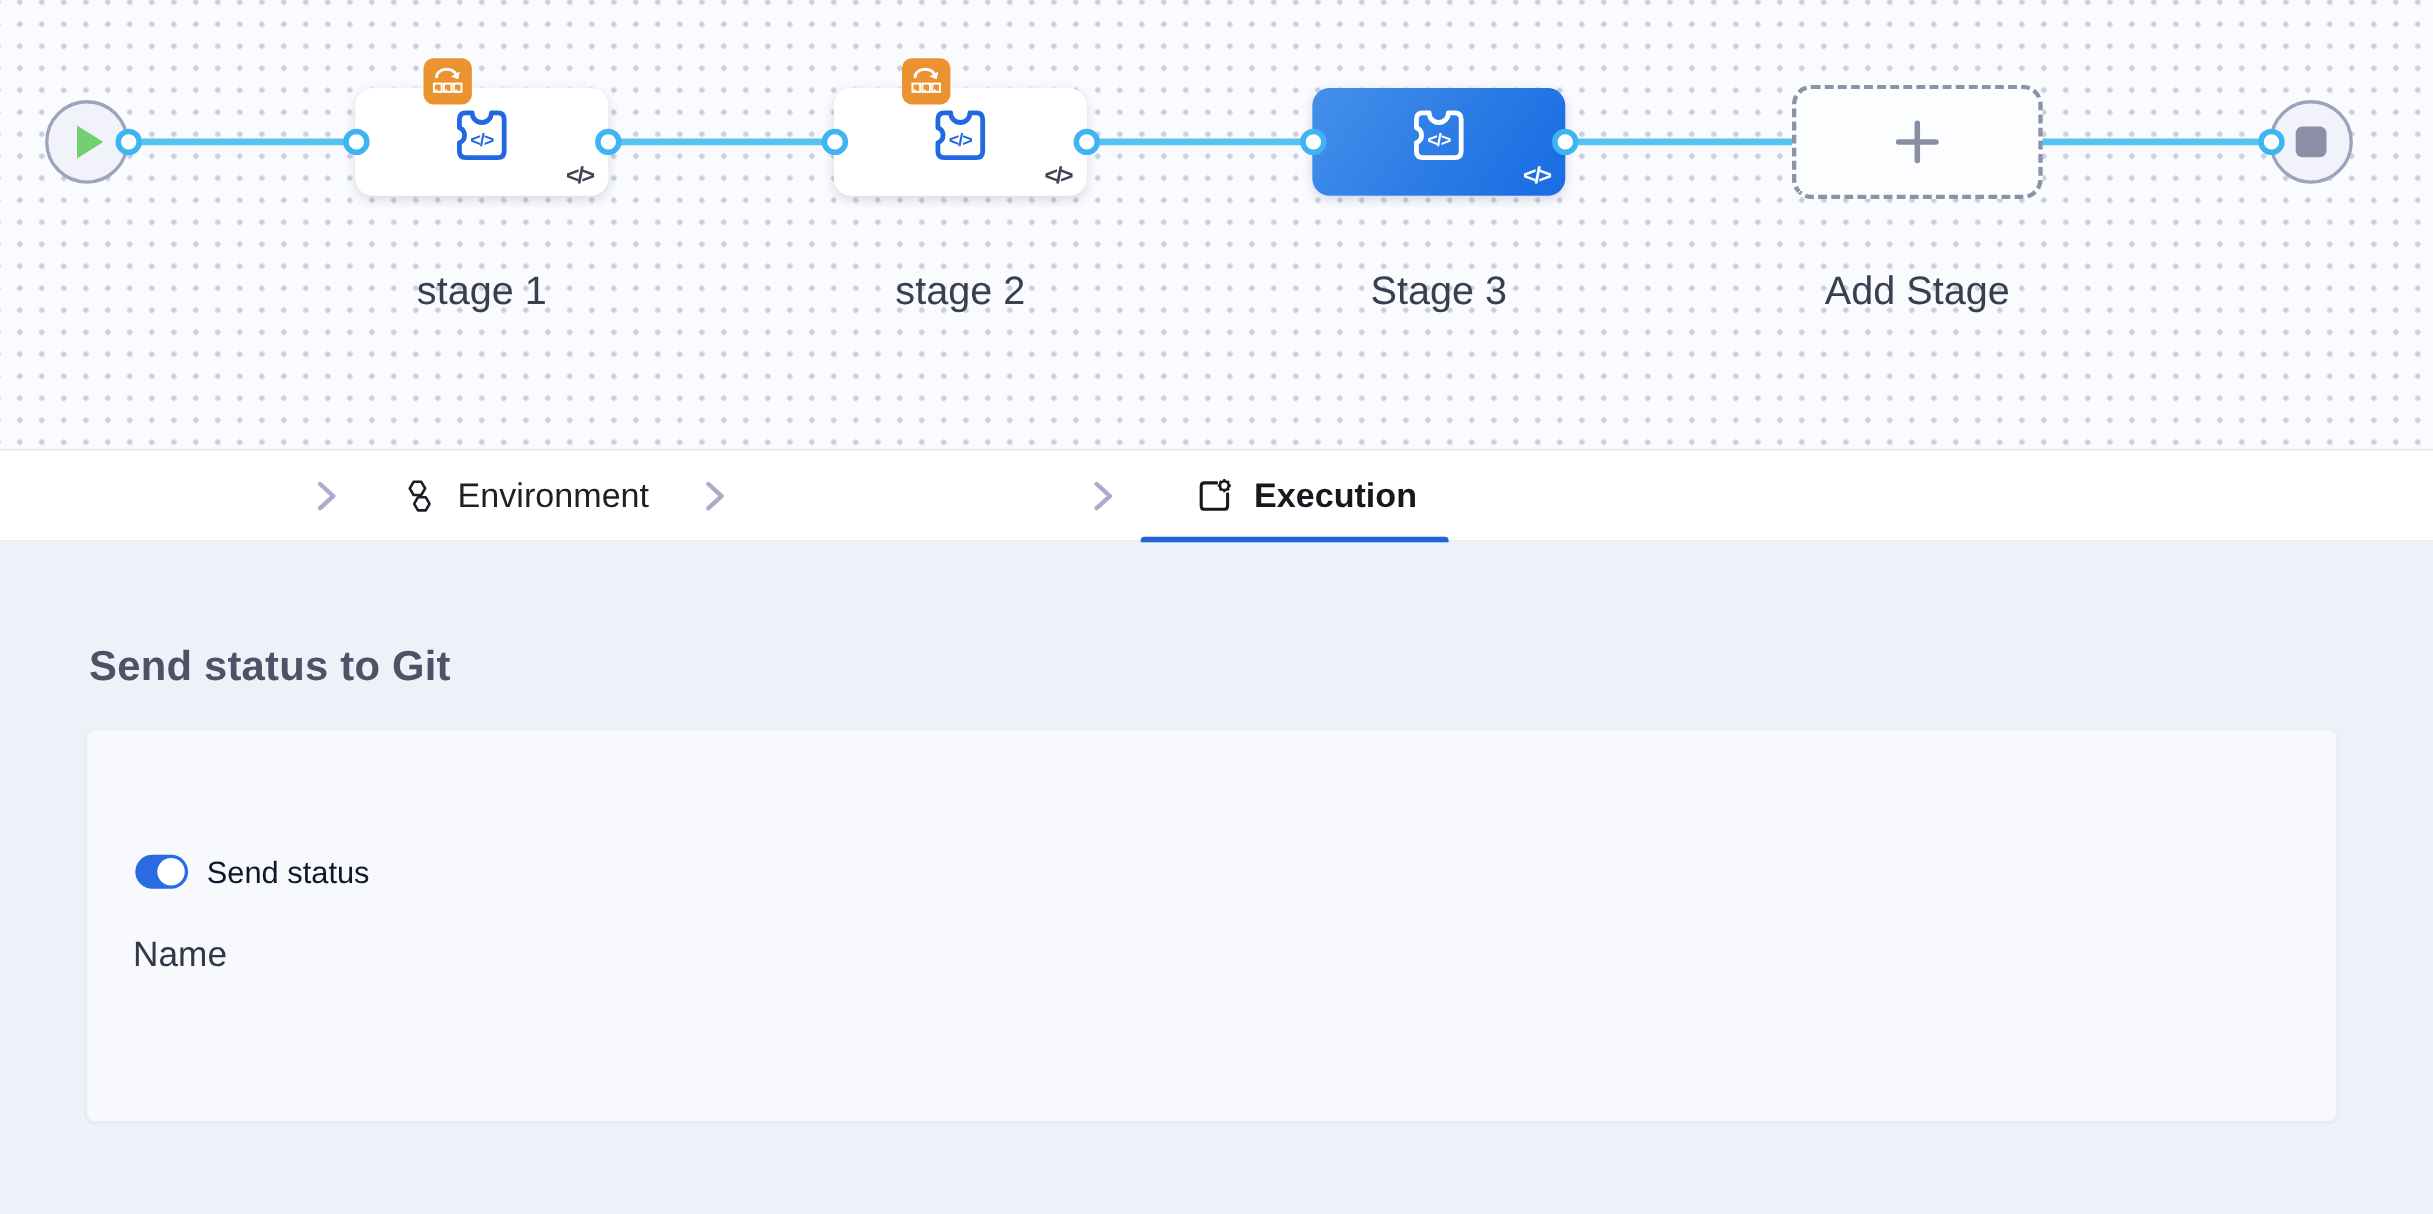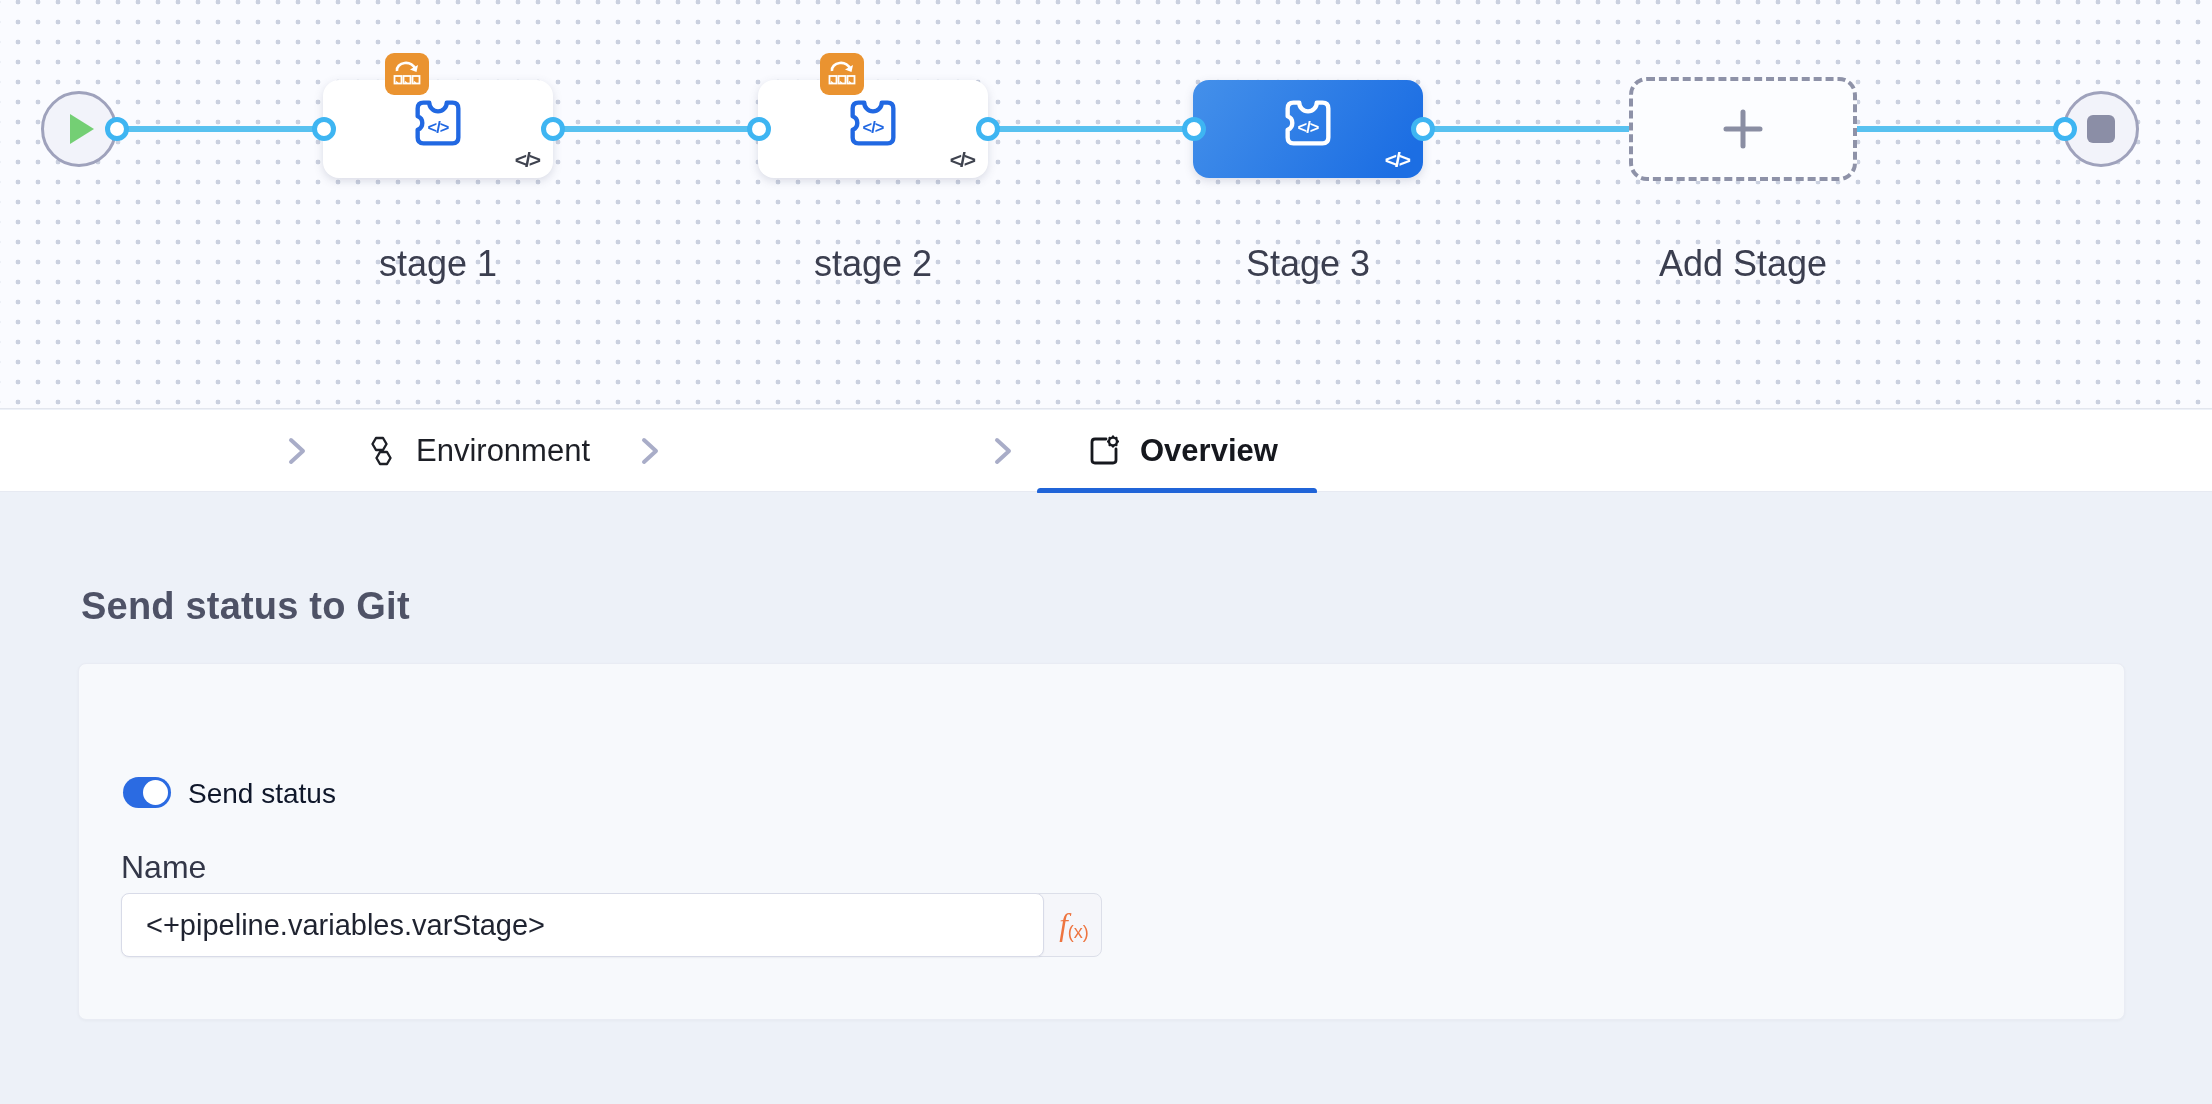--- a/index.html
+++ b/index.html
@@ -254,41 +254,34 @@
     <svg class="tab-sep" style="left:990px" width="26" height="30" viewBox="0 0 26 30">
       <path d="M7 4 L19 15 L7 26" fill="none" stroke="#a9adc8" stroke-width="4" stroke-linecap="round" stroke-linejoin="round"></path>
     </svg>
 
     <div class="tab-item active" style="left:1086px">
       <svg width="36" height="36" viewBox="0 0 36 36">
         <path d="M20 6 L9 6 Q6 6 6 9 L6 27 Q6 30 9 30 L27 30 Q30 30 30 27 L30 16" fill="none" stroke="#16181e" stroke-width="2.8" stroke-linecap="round"></path>
         <circle cx="27" cy="8.5" r="4" fill="none" stroke="#16181e" stroke-width="2.4"></circle>
         <path d="M27 2.5 V4.5 M27 12.5 V14.5 M21 8.5 H23 M31 8.5 H33 M22.8 4.3 L24.2 5.7 M29.8 11.3 L31.2 12.7 M31.2 4.3 L29.8 5.7 M24.2 11.3 L22.8 12.7" stroke="#16181e" stroke-width="2"></path>
       </svg>
-      <span>Overview</span>
+      <span>Execution</span>
     </div>
 
     <div class="tab-underline"></div>
   </div>
 
   <div class="content">
     <div class="panel-title">Send status to Git</div>
 
     <div class="card">
 
       <div class="toggle">
         <div class="knob"></div>
       </div>
       <div class="toggle-label">Send status</div>
 
       <div class="name-label">Name</div>
 
-      <div class="input-row">
-        <input class="name-input" type="text" value="&lt;+pipeline.variables.varStage&gt;" style="">
-        <div class="fx-button">
-          <span class="fx-f">f</span>
-            <span class="fx-sub">(x)</span>
-        </div>
-      </div>
     </div>
   </div>
 
 </div>
 
 </body></html>

